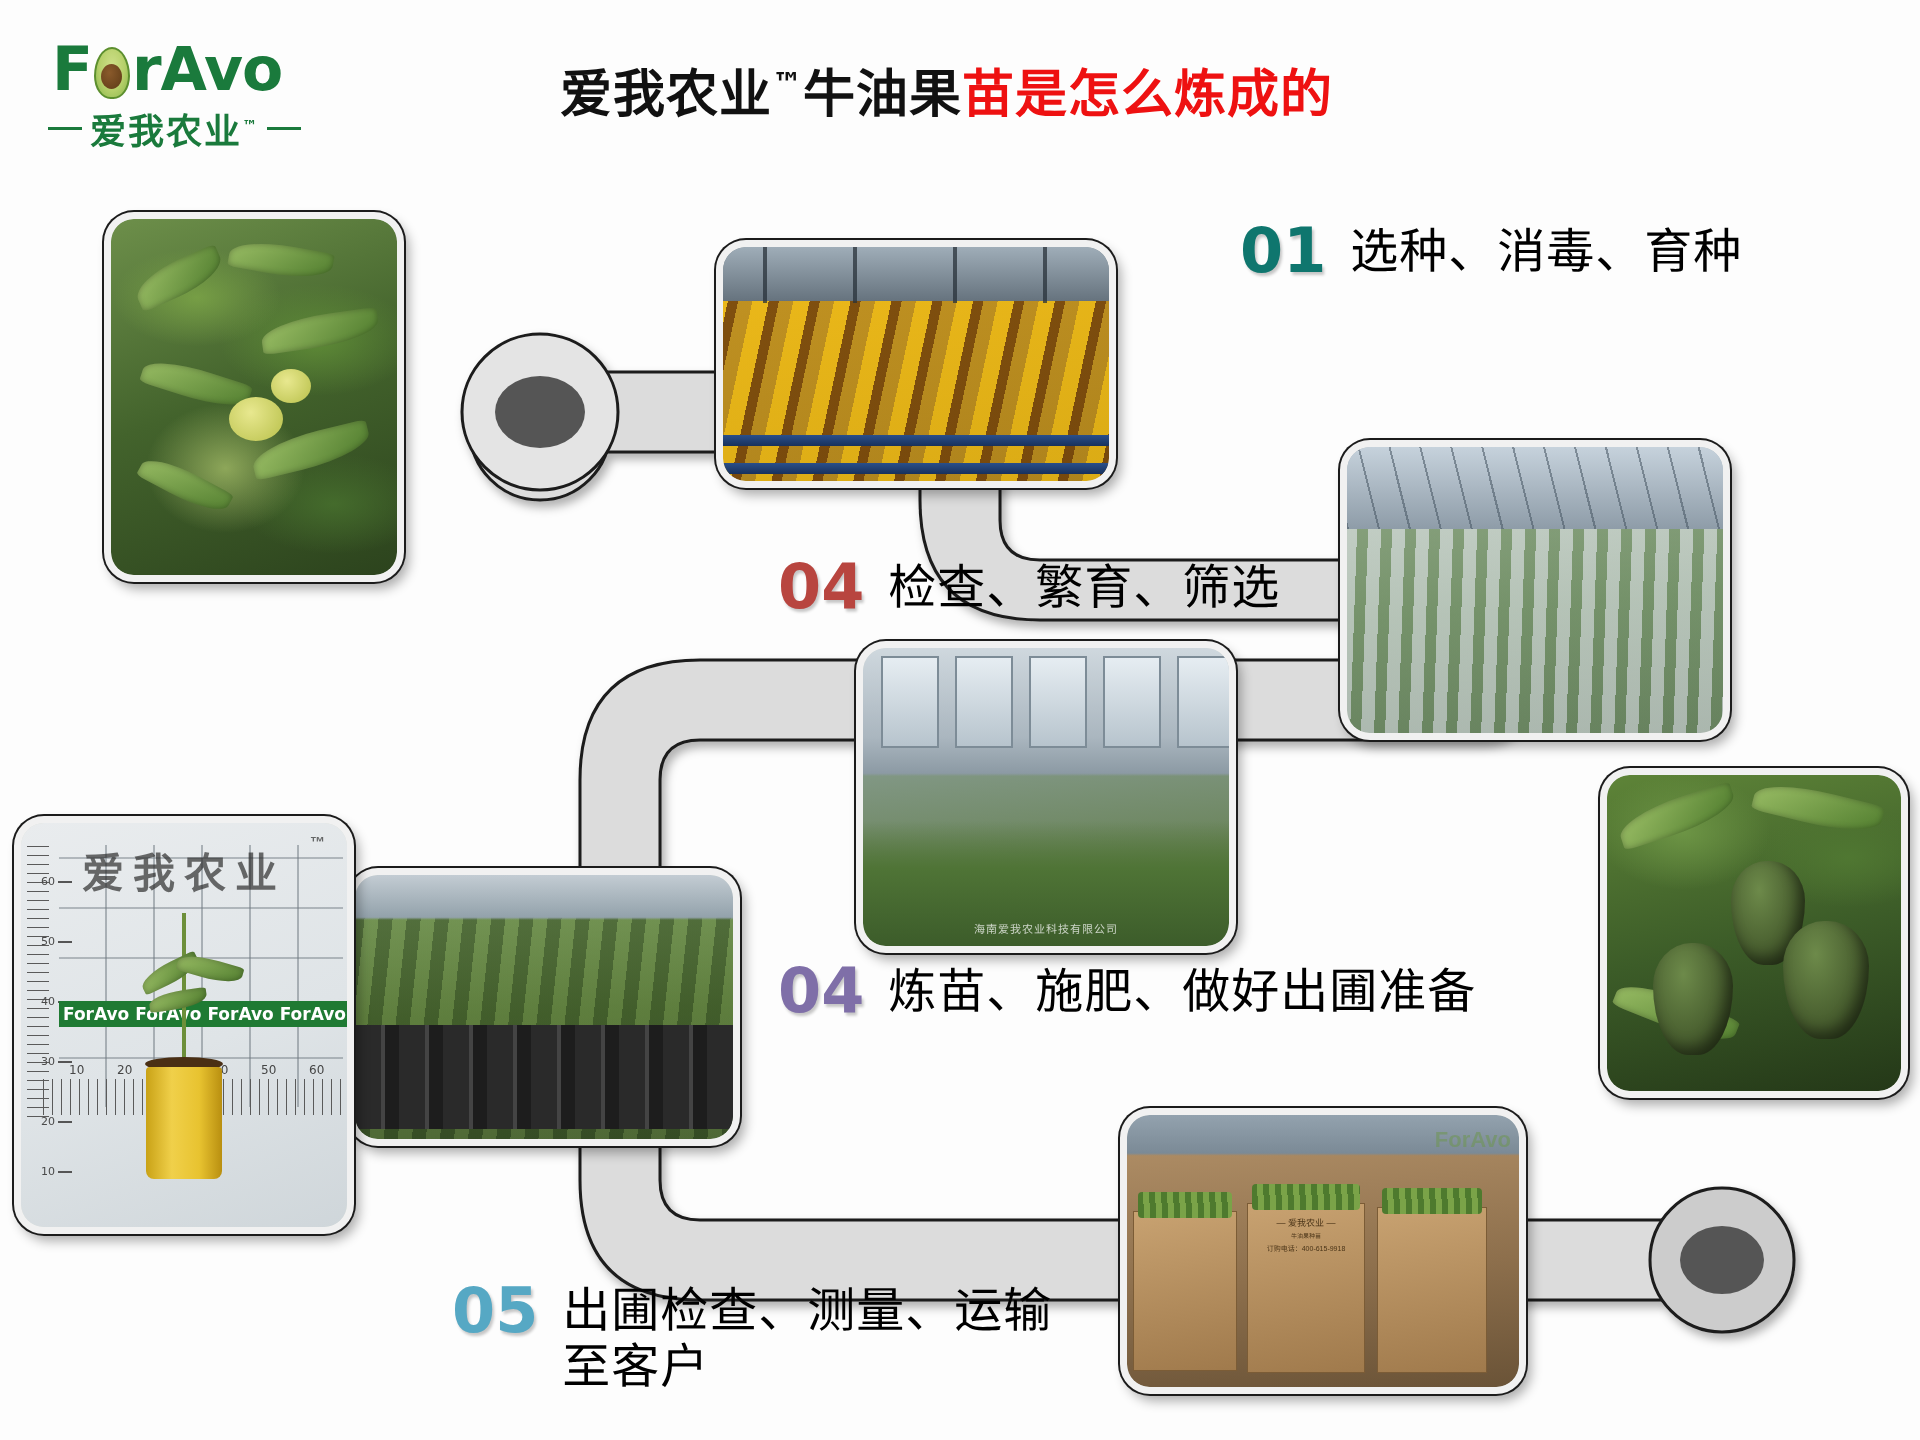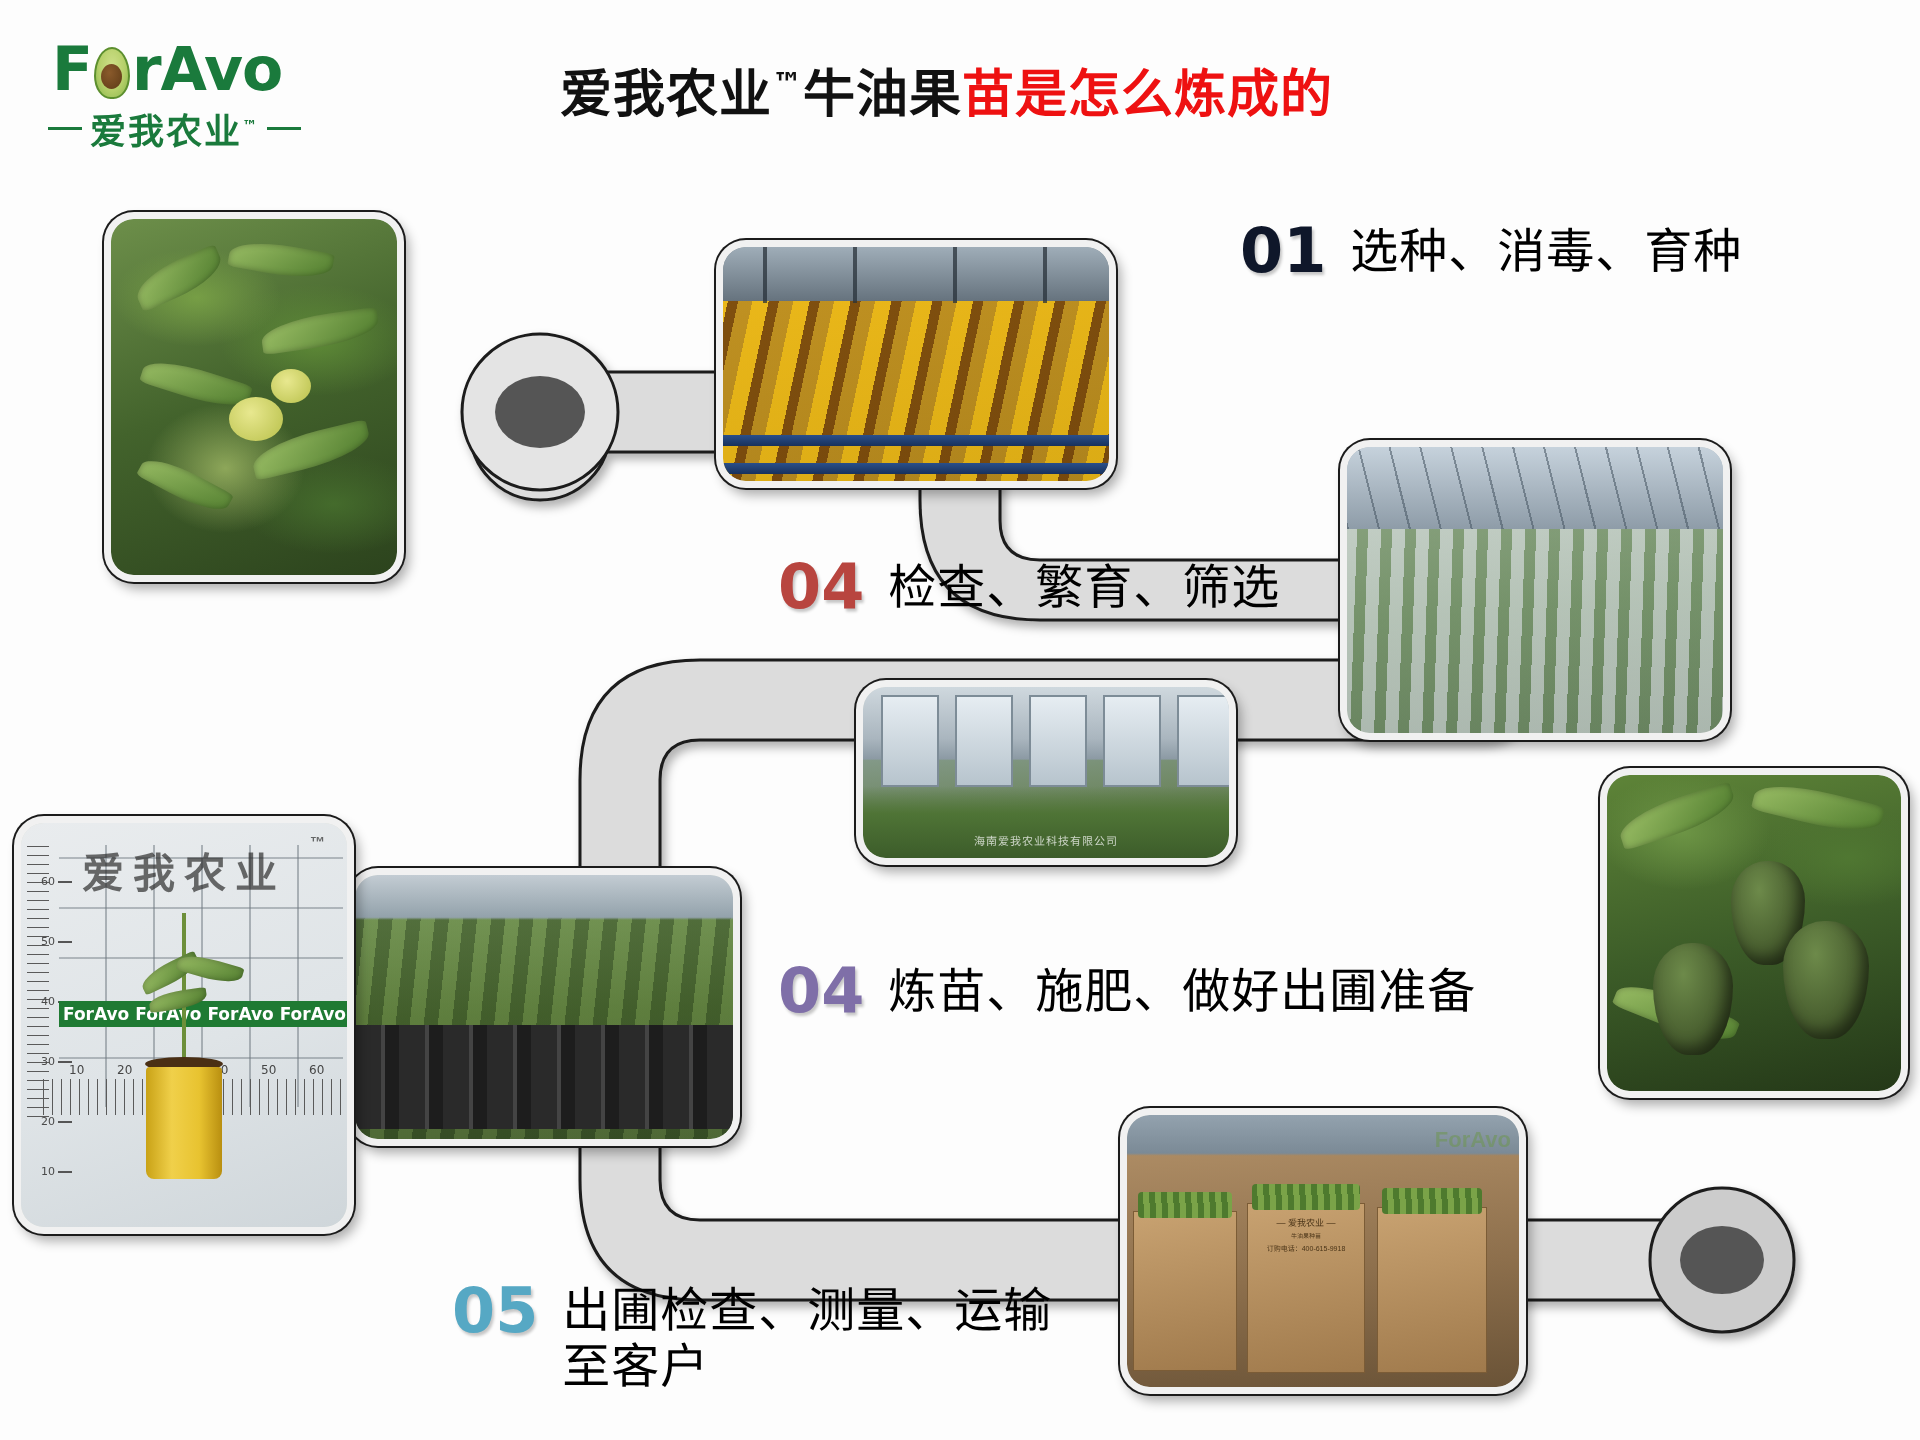--- a/index.html
+++ b/index.html
@@ -140,21 +140,21 @@
       linear-gradient(175deg, #98a98f 0%, #5e7a52 55%, #41593a 100%);
   }
   #p-bags .roof-grid {
     position: absolute; left:0; right:0; top:0; height: 82px;
     background:
       repeating-linear-gradient(76deg, rgba(70,85,98,.55) 0 2px, transparent 2px 30px),
       linear-gradient(180deg, #c6d2dc, #8e9ca8);
   }
 
   
-  #p-people { left: 856px; top: 680px; width: 380px; height: 185px; }
+  #p-people { left: 856px; top: 641px; width: 380px; height: 312px; }
   #p-people .inner {
     background:
       linear-gradient(180deg, #cfd8de 0%, #aab6bf 30%, #8c9aa4 42%, transparent 43%),
       linear-gradient(0deg, #3c5c2a 0%, #4f7436 26%, transparent 42%),
       linear-gradient(175deg, #9eb0ba, #53702f);
   }
   #p-people .window {
     position: absolute; top: 8px; width: 58px; height: 92px;
     background: linear-gradient(180deg, #e6edf2, #b7c4cd);
     border: 2px solid #7d8c97;
@@ -307,21 +307,21 @@
     font-family: "DejaVu Sans", sans-serif;
   }
   .step .txt {
     font-size: 48px; color: #000000; line-height: 58px;
     margin-left: 24px; letter-spacing: 1px;
     font-family: "DejaVu Sans", sans-serif;
   }
   .step .txt .l2 { display: block; }
 
   #step-01 { left: 1240px; top: 222px; }
-  #step-01 .num { color: #0f172a; }
+  #step-01 .num { color: #0f766e; }
   #step-02 { left: 778px; top: 558px; }
   #step-02 .num { color: #b8453f; }
   #step-03 { left: 50px; top: 652px; }
   #step-03 .num { color: #a8c26a; }
   #step-04 { left: 778px; top: 962px; }
   #step-04 .num { color: #7f6fa8; }
   #step-05 { left: 452px; top: 1282px; }
   #step-05 .num { color: #56a8c4; }
   #step-05 .txt { line-height: 56px; }
 </style>

